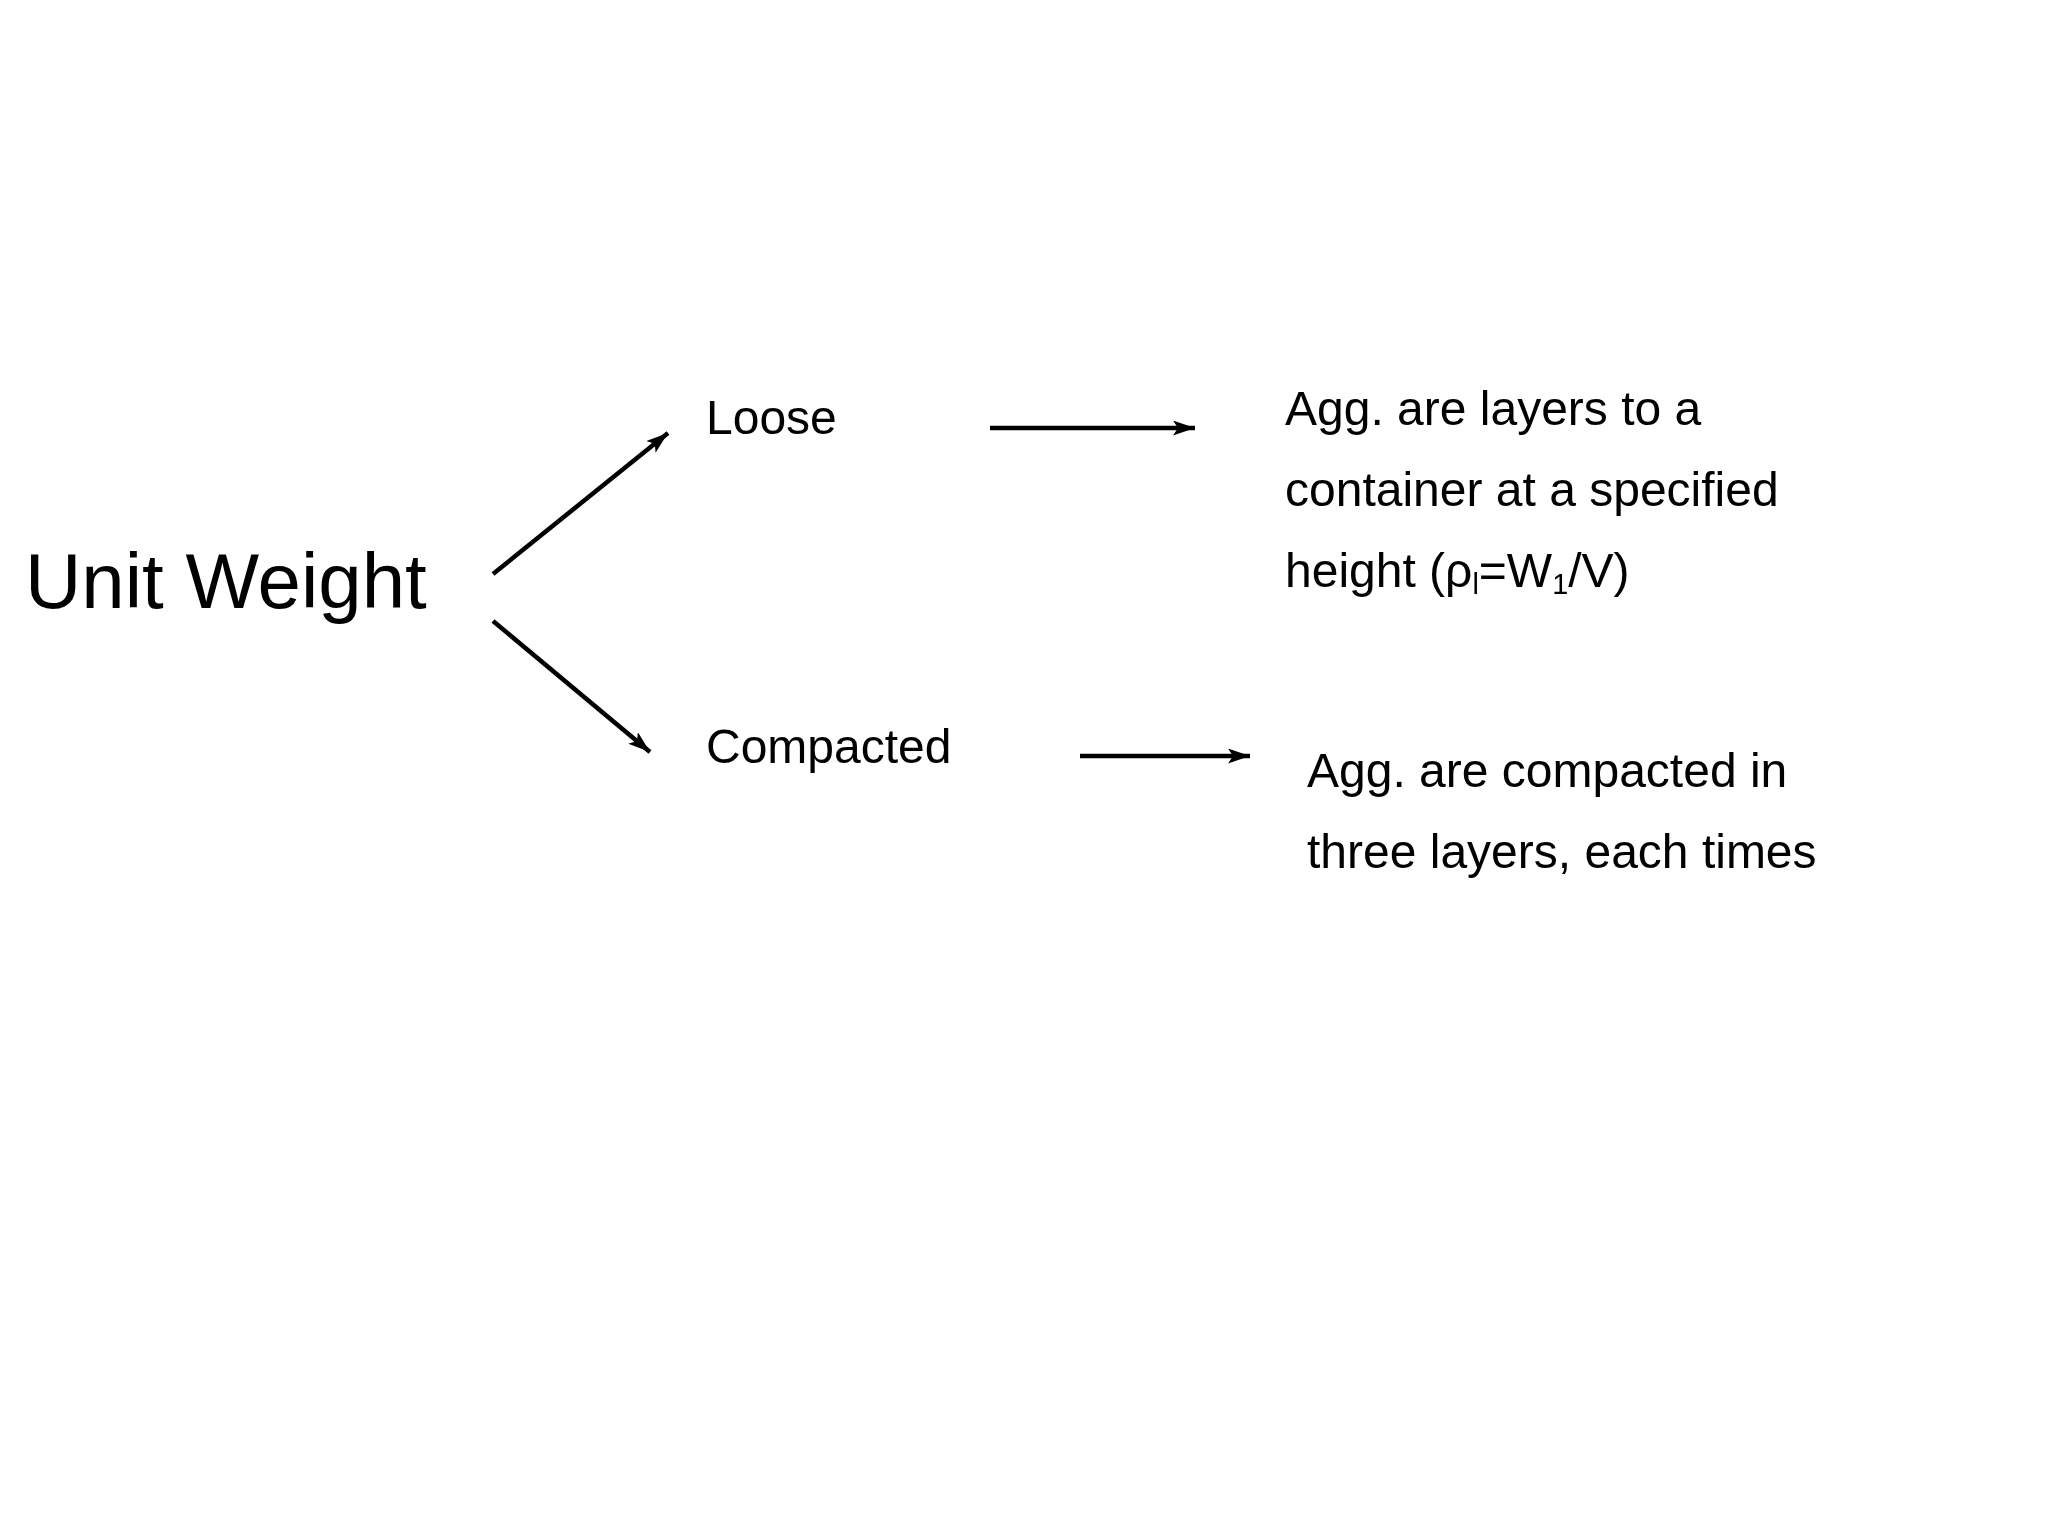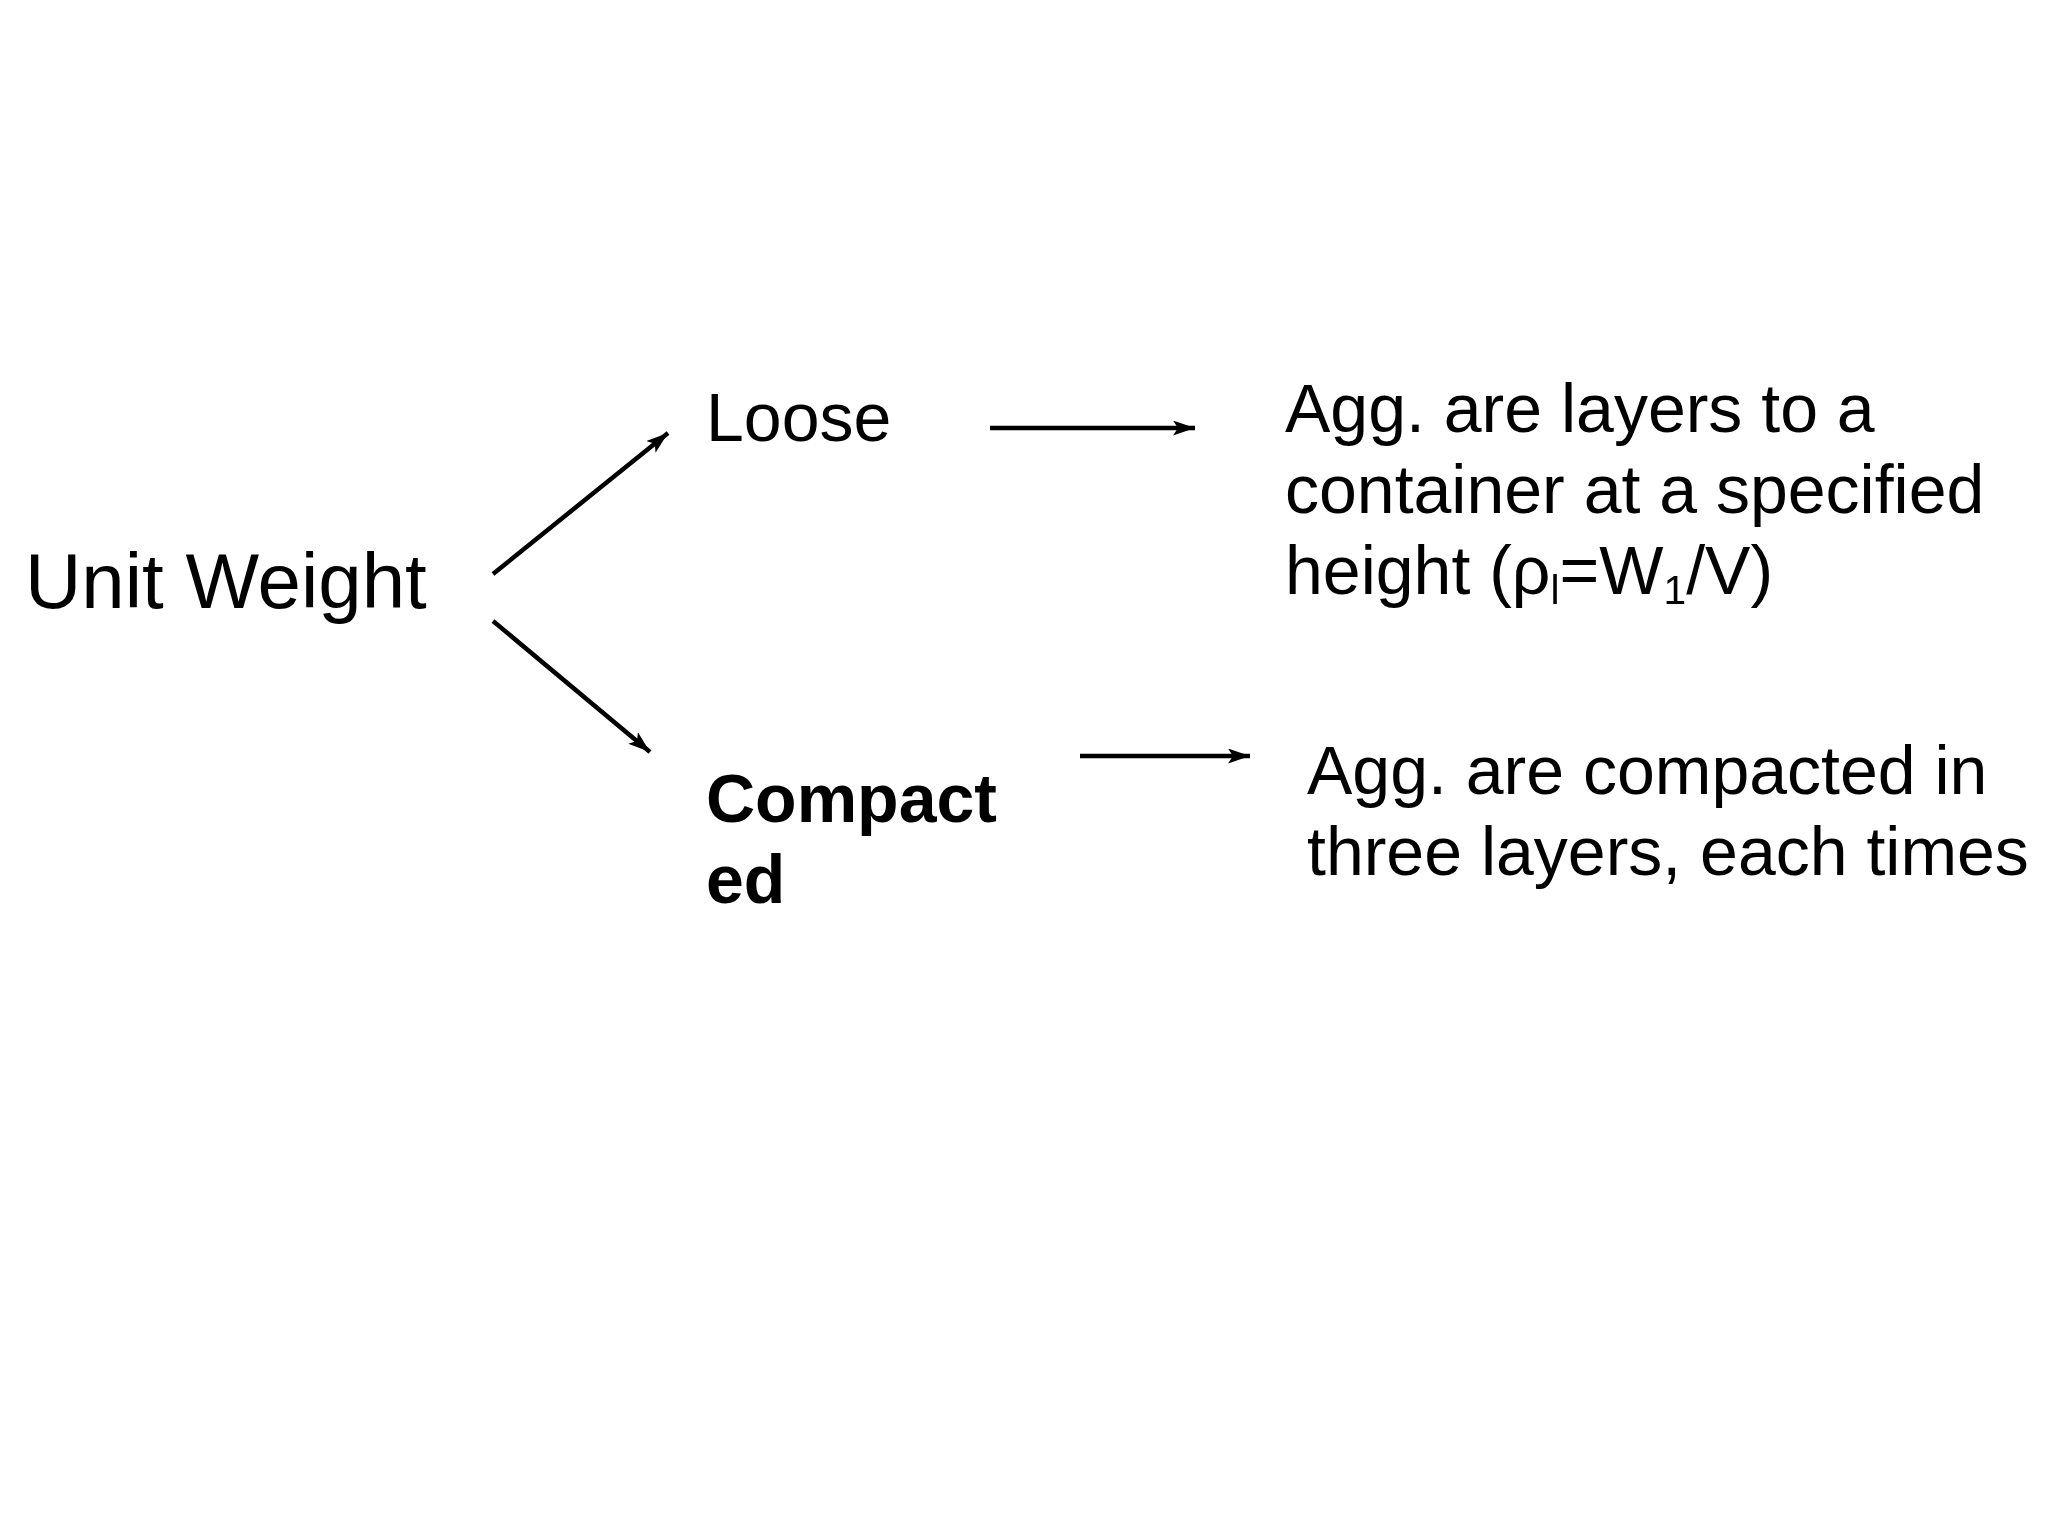--- a/index.html
+++ b/index.html
@@ -32,35 +32,34 @@
     white-space: nowrap;
     color: #000000;
   }
   .title {
     left: 25px;
     top: 535px;
     font-size: 78px;
     line-height: 1.2;
   }
   .label, .desc {
-    font-size: 68px;
+    font-size: 48px;
     line-height: 81px;
   }
   .loose-label {
     left: 706px;
     top: 377px;
   }
   .compacted-label {
     left: 706px;
-    top: 758px;
+    top: 706px;
     width: 318px;
     white-space: normal;
     overflow-wrap: break-word;
     word-wrap: break-word;
-    font-weight: bold;
   }
   .desc1 {
     left: 1285px;
     top: 368px;
   }
   .desc2 {
     left: 1307px;
     top: 702px;
     margin-top: 28px;
   }

